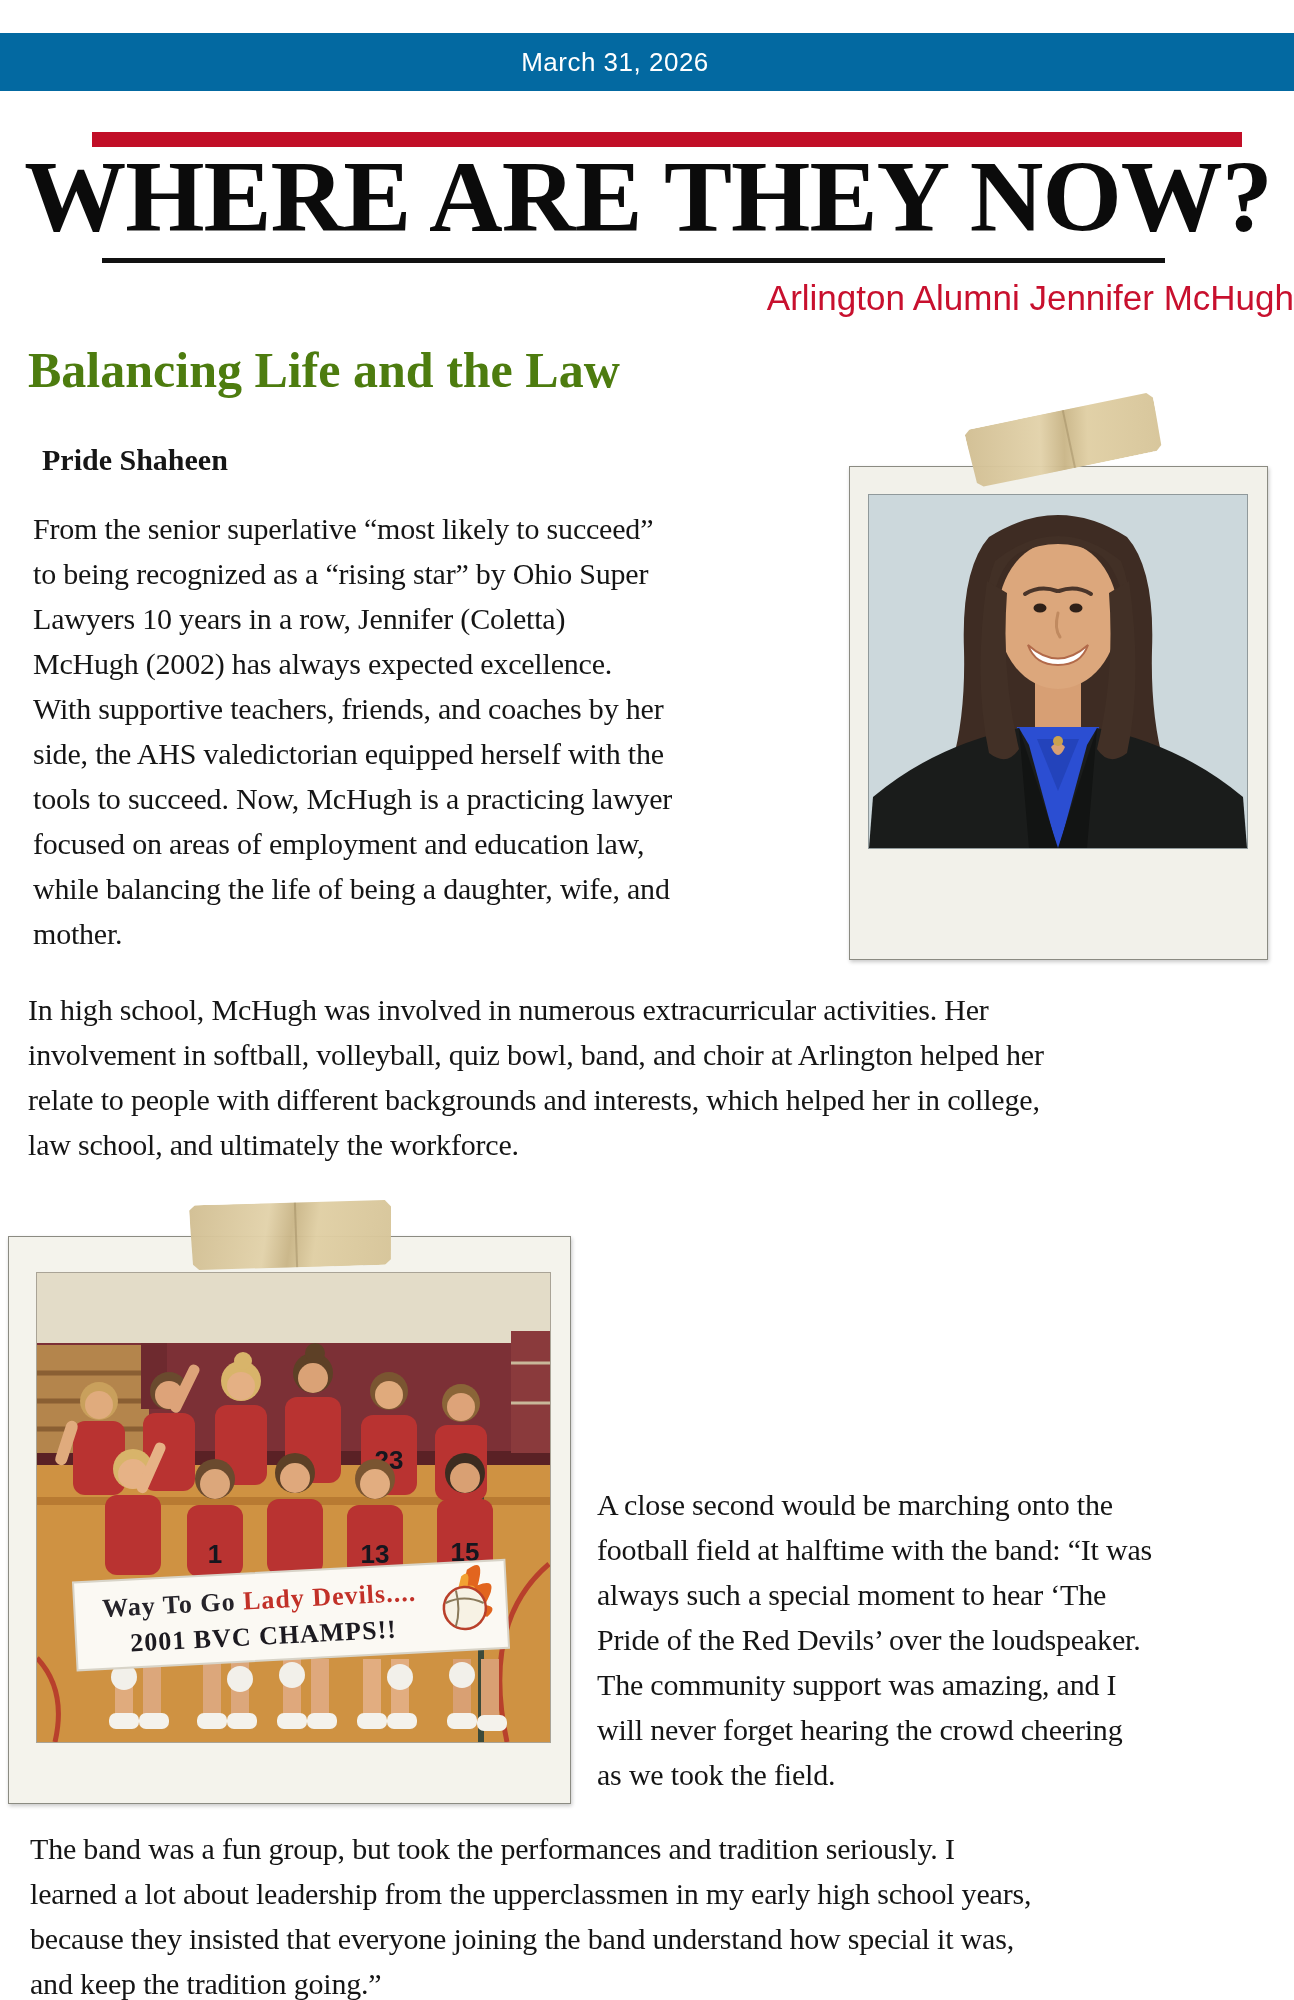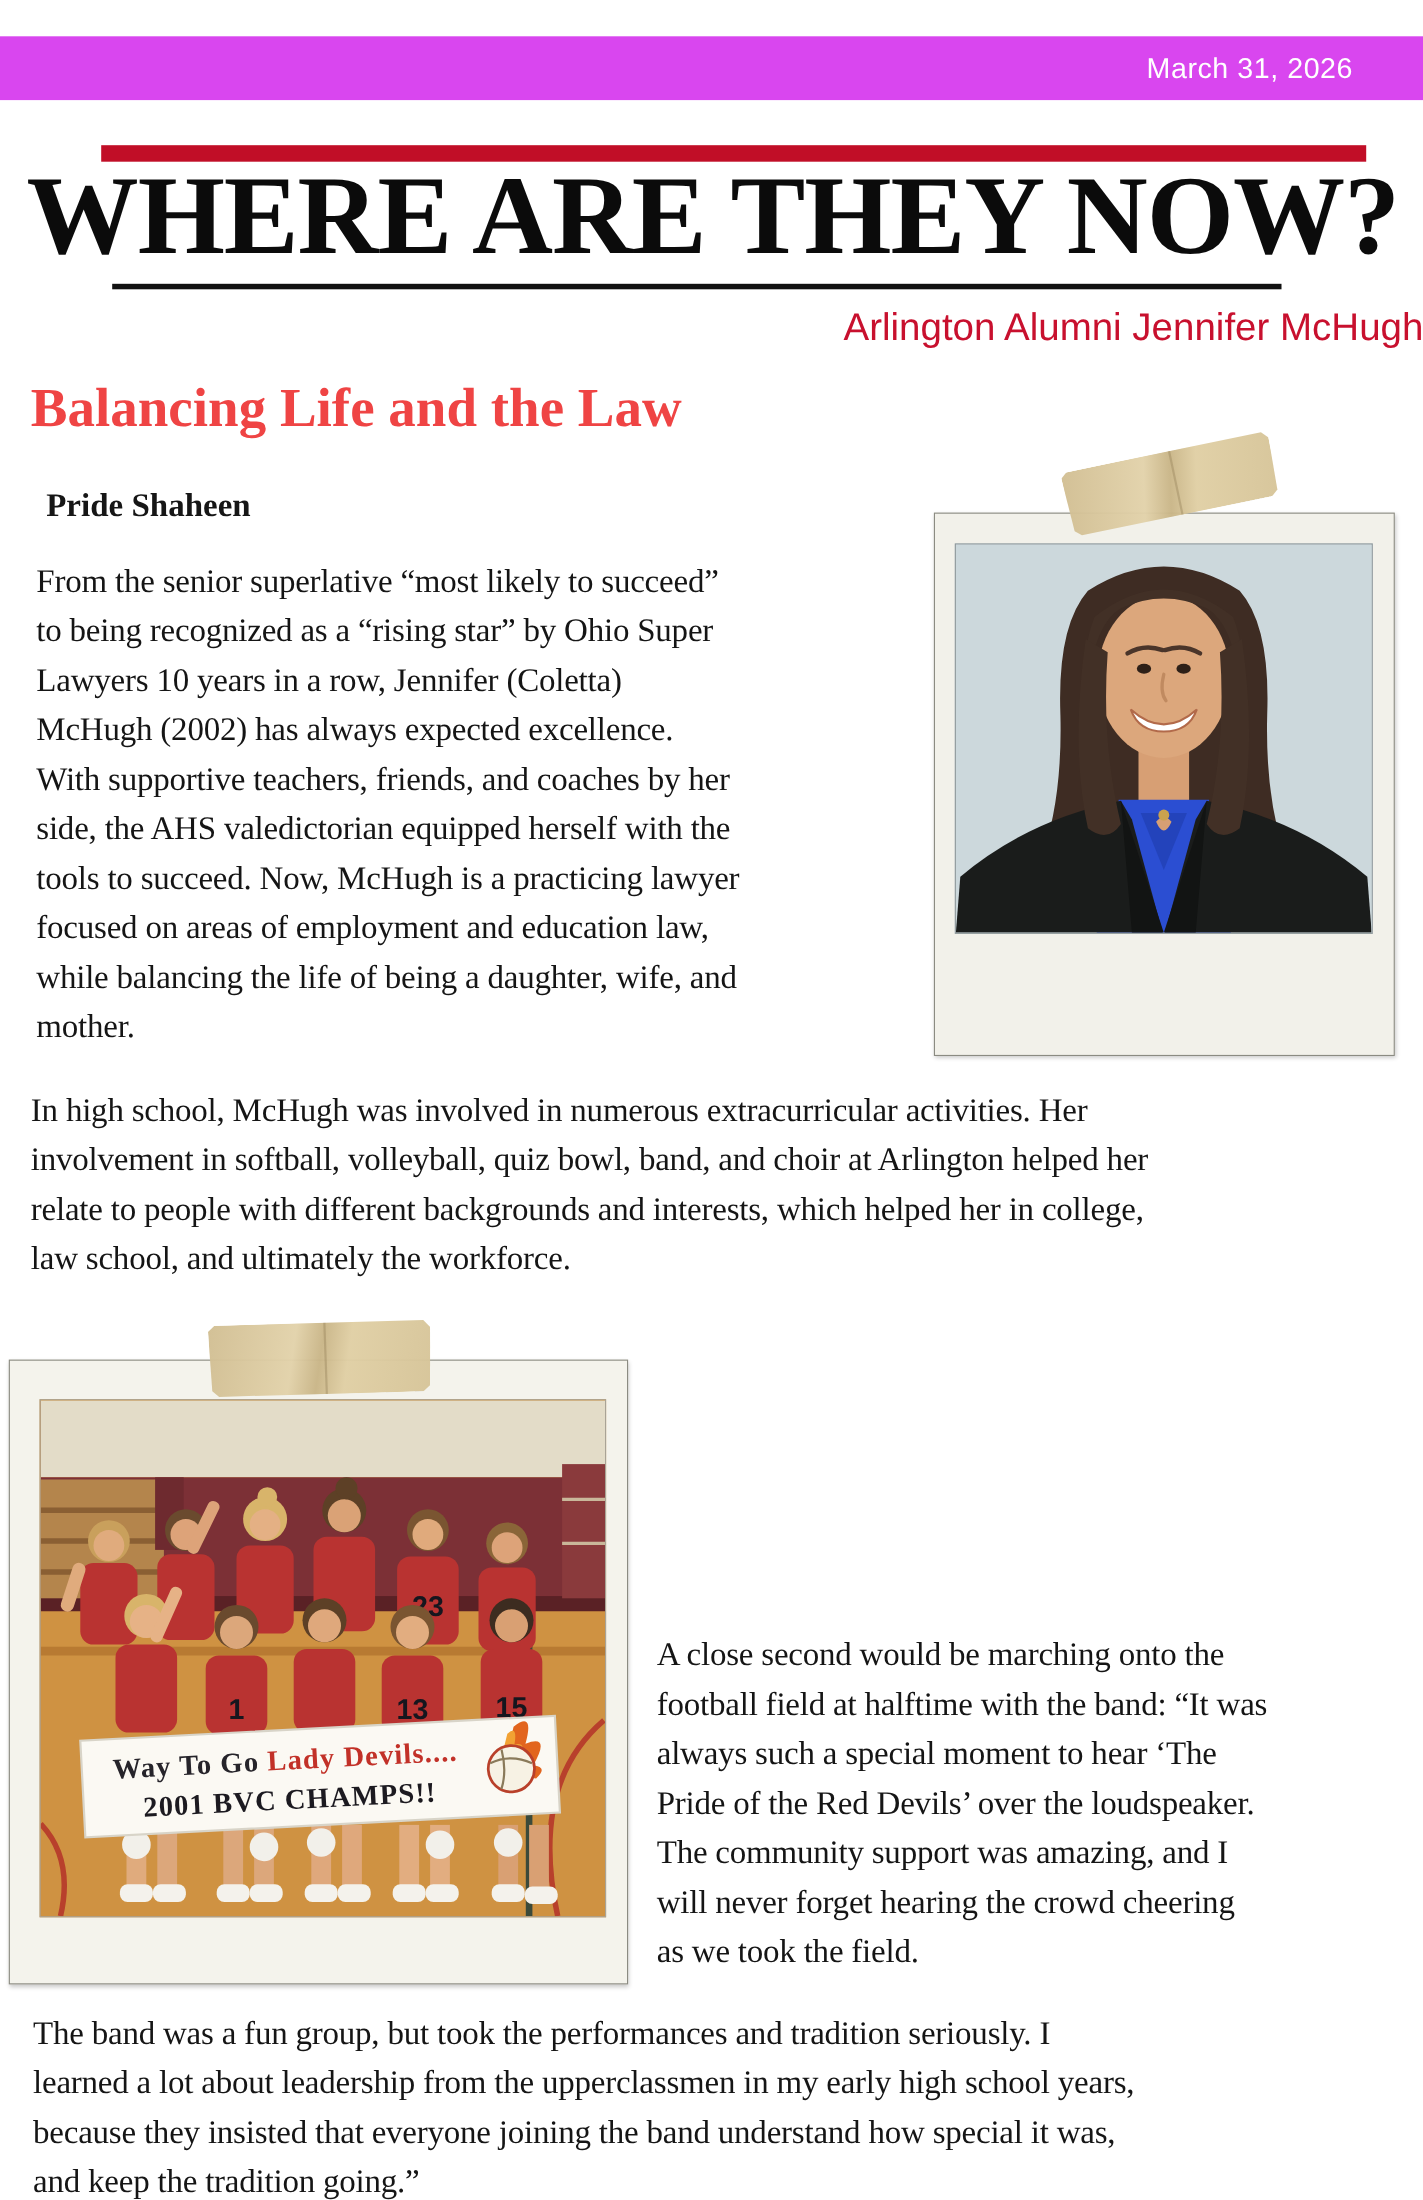--- a/index.html
+++ b/index.html
@@ -1,22 +1,22 @@
 <!DOCTYPE html>
 <html><head>
 <meta charset="utf-8">
 <style>
   html,body{margin:0;padding:0;background:#ffffff;}
   .page{
     position:relative;width:1294px;height:2000px;background:#ffffff;
     font-family:"Liberation Serif",serif;color:#101010;overflow:hidden;
   }
   .topbar{
-    position:absolute;left:0;top:33px;width:1294px;height:58px;background:#d946ef;
-    display:flex;align-items:center;justify-content:flex-end;
+    position:absolute;left:0;top:33px;width:1294px;height:58px;background:#0369a1;
+    display:flex;align-items:center;justify-content:center;
   }
   .topbar .date{
     color:#ffffff;font-family:"Liberation Sans",sans-serif;font-size:26px;
     margin-right:64px;letter-spacing:.5px;
   }
   .accent-bar{
     position:absolute;left:92px;top:132px;width:1150px;height:15px;background:#C10E27;
   }
   .title{
     position:absolute;left:0;top:145px;width:1294px;margin:1px;
@@ -25,21 +25,21 @@
   }
   .title-underline{
     position:absolute;left:102px;top:258px;width:1063px;height:5px;background:#111111;
   }
   .subtitle{
     position:absolute;left:0;top:278px;width:1294px;text-align:right;
     font-family:"Liberation Sans",sans-serif;font-size:35px;color:#C8102E;
   }
   .headline{
     position:absolute;left:28px;top:345px;margin:0;
-    font-size:50px;font-weight:bold;line-height:1;color:#ef4444;
+    font-size:50px;font-weight:bold;line-height:1;color:#4d7c0f;
   }
   .byline{
     position:absolute;left:42px;top:443px;font-size:30px;font-weight:bold;color:#161616;
   }
   .body-text{
     position:absolute;font-size:30px;line-height:45px;color:#151515;
     white-space:pre-line;letter-spacing:-0.2px;
   }
   .p-intro{left:33px;top:476px;width:790px;}
   .p-high-school{left:28px;top:957px;width:1255px;}

